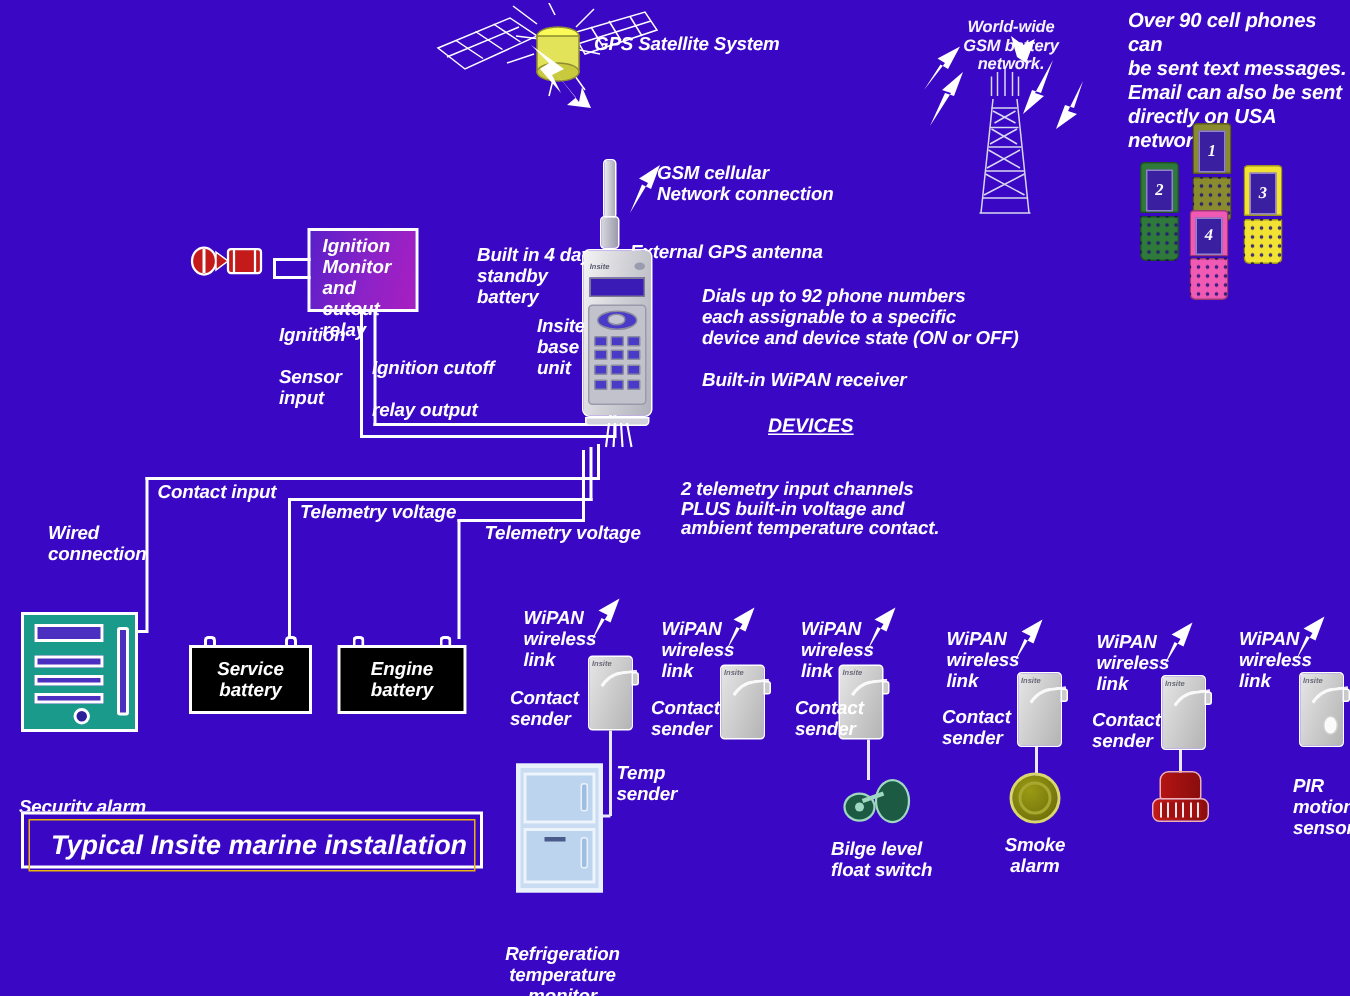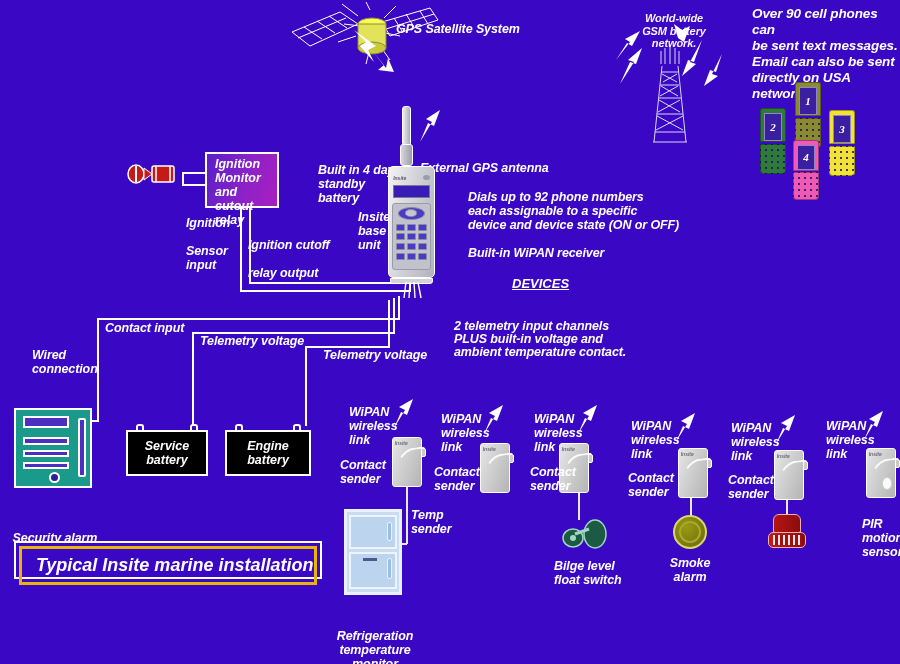--- a/index.html
+++ b/index.html
@@ -235,21 +235,21 @@
   }
 
   
   #title-box {
     position:absolute;
     background:#3a07c4;
     border:2px solid #ffffff;
     padding:3px;
   }
   #title-box .in {
-    border:3px solid #eab308; padding:6px 14px;
+    border:1px solid #eab308; padding:6px 14px;
   }
   #title-box span {
     color:#ffffff; font-style:italic; font-weight:bold; font-size:18px;
     white-space:nowrap;
   }
   #devices-hdr {
     position:absolute; color:#fff; font-style:italic; font-weight:bold;
     font-size:13px; text-decoration:underline;
   }
 </style>
@@ -381,20 +381,22 @@
 
 relay output</div>
 
   <div class="wire v" style="left:240px;top:208px;height:84px;"></div>
   <div class="wire v" style="left:249px;top:208px;height:76px;"></div>
   <div class="wire h" style="left:240px;top:290px;width:170px;"></div>
   <div class="wire h" style="left:249px;top:282px;width:158px;"></div>
   <div class="wire v" style="left:409px;top:270px;height:22px;"></div>
   <div class="wire v" style="left:406px;top:270px;height:14px;"></div>
 
+  <div class="lbl" style="left:438px;top:108px;">GSM cellular
+Network connection</div>
   <svg style="position:absolute;left:414px;top:106px;width:34px;height:40px;">
     <path d="M6,36 L18,16 L12,13 L26,4 L20,20 L14,17 Z" fill="#ffffff"></path>
   </svg>
 
   <div class="lbl" style="left:420px;top:161px;">External GPS antenna</div>
   <div class="lbl" style="left:318px;top:163px;">Built in 4 day
 standby
 battery</div>
   <div class="lbl" style="left:358px;top:210px;">Insite
 base

